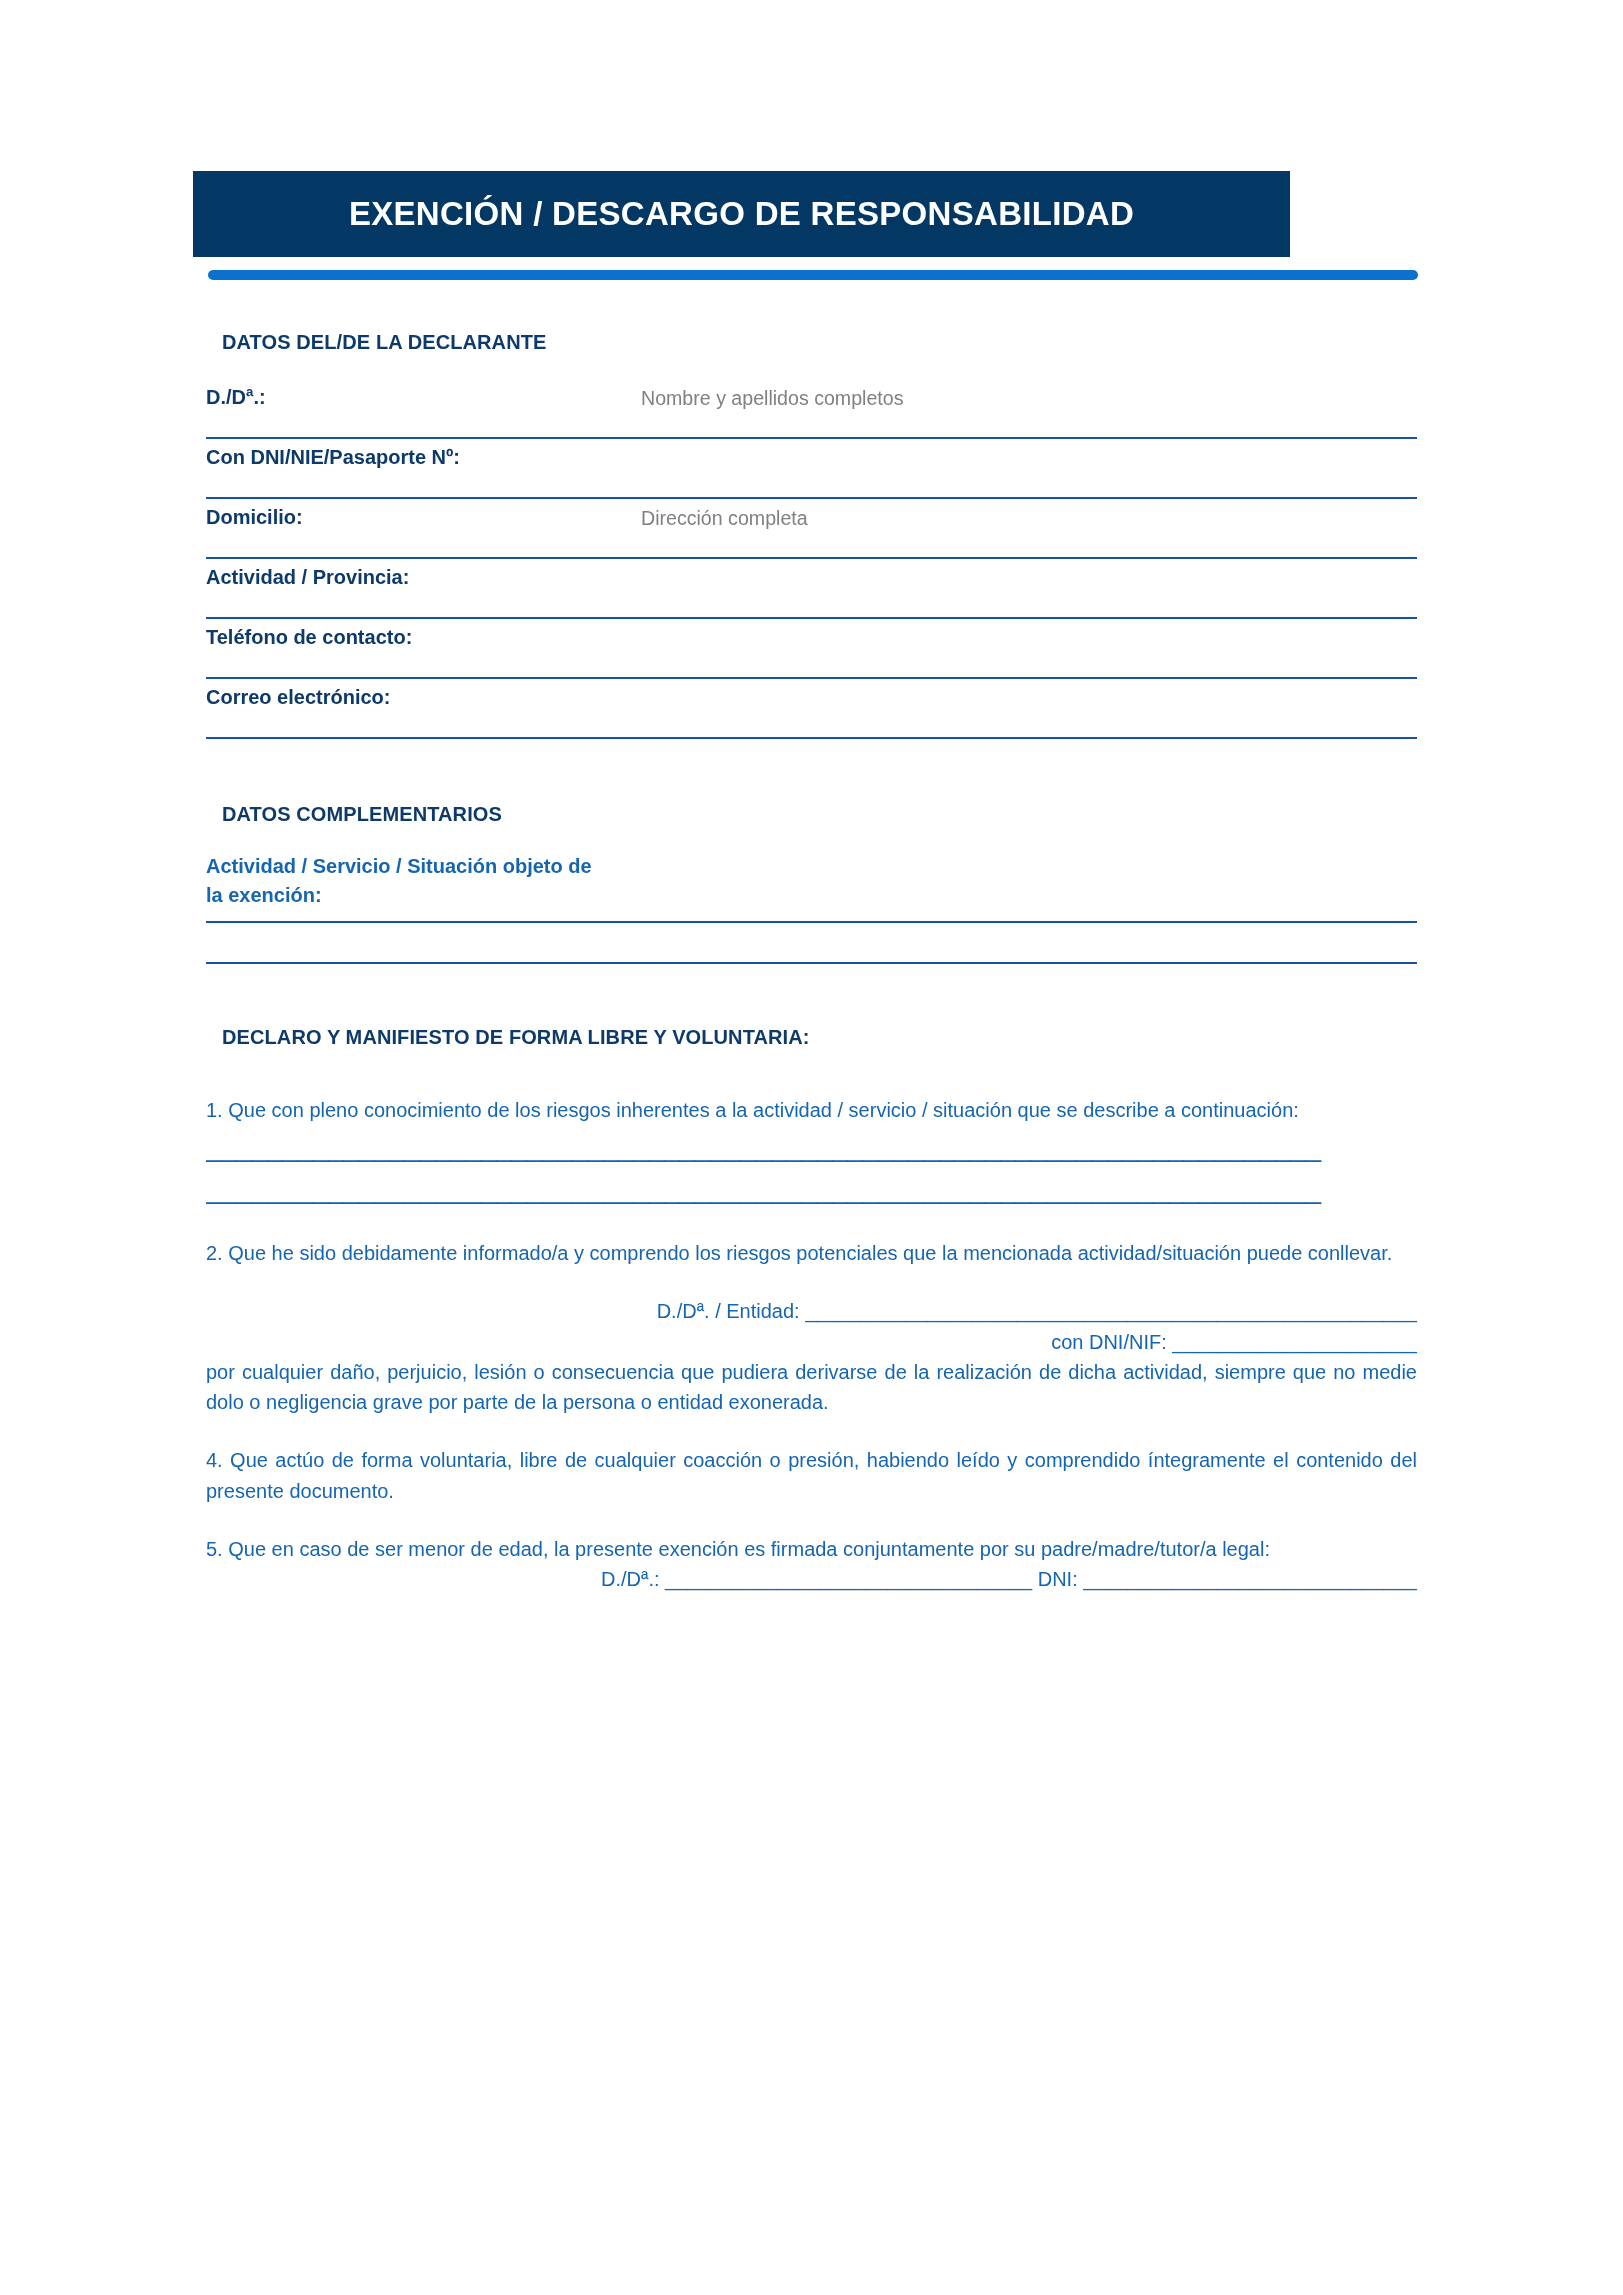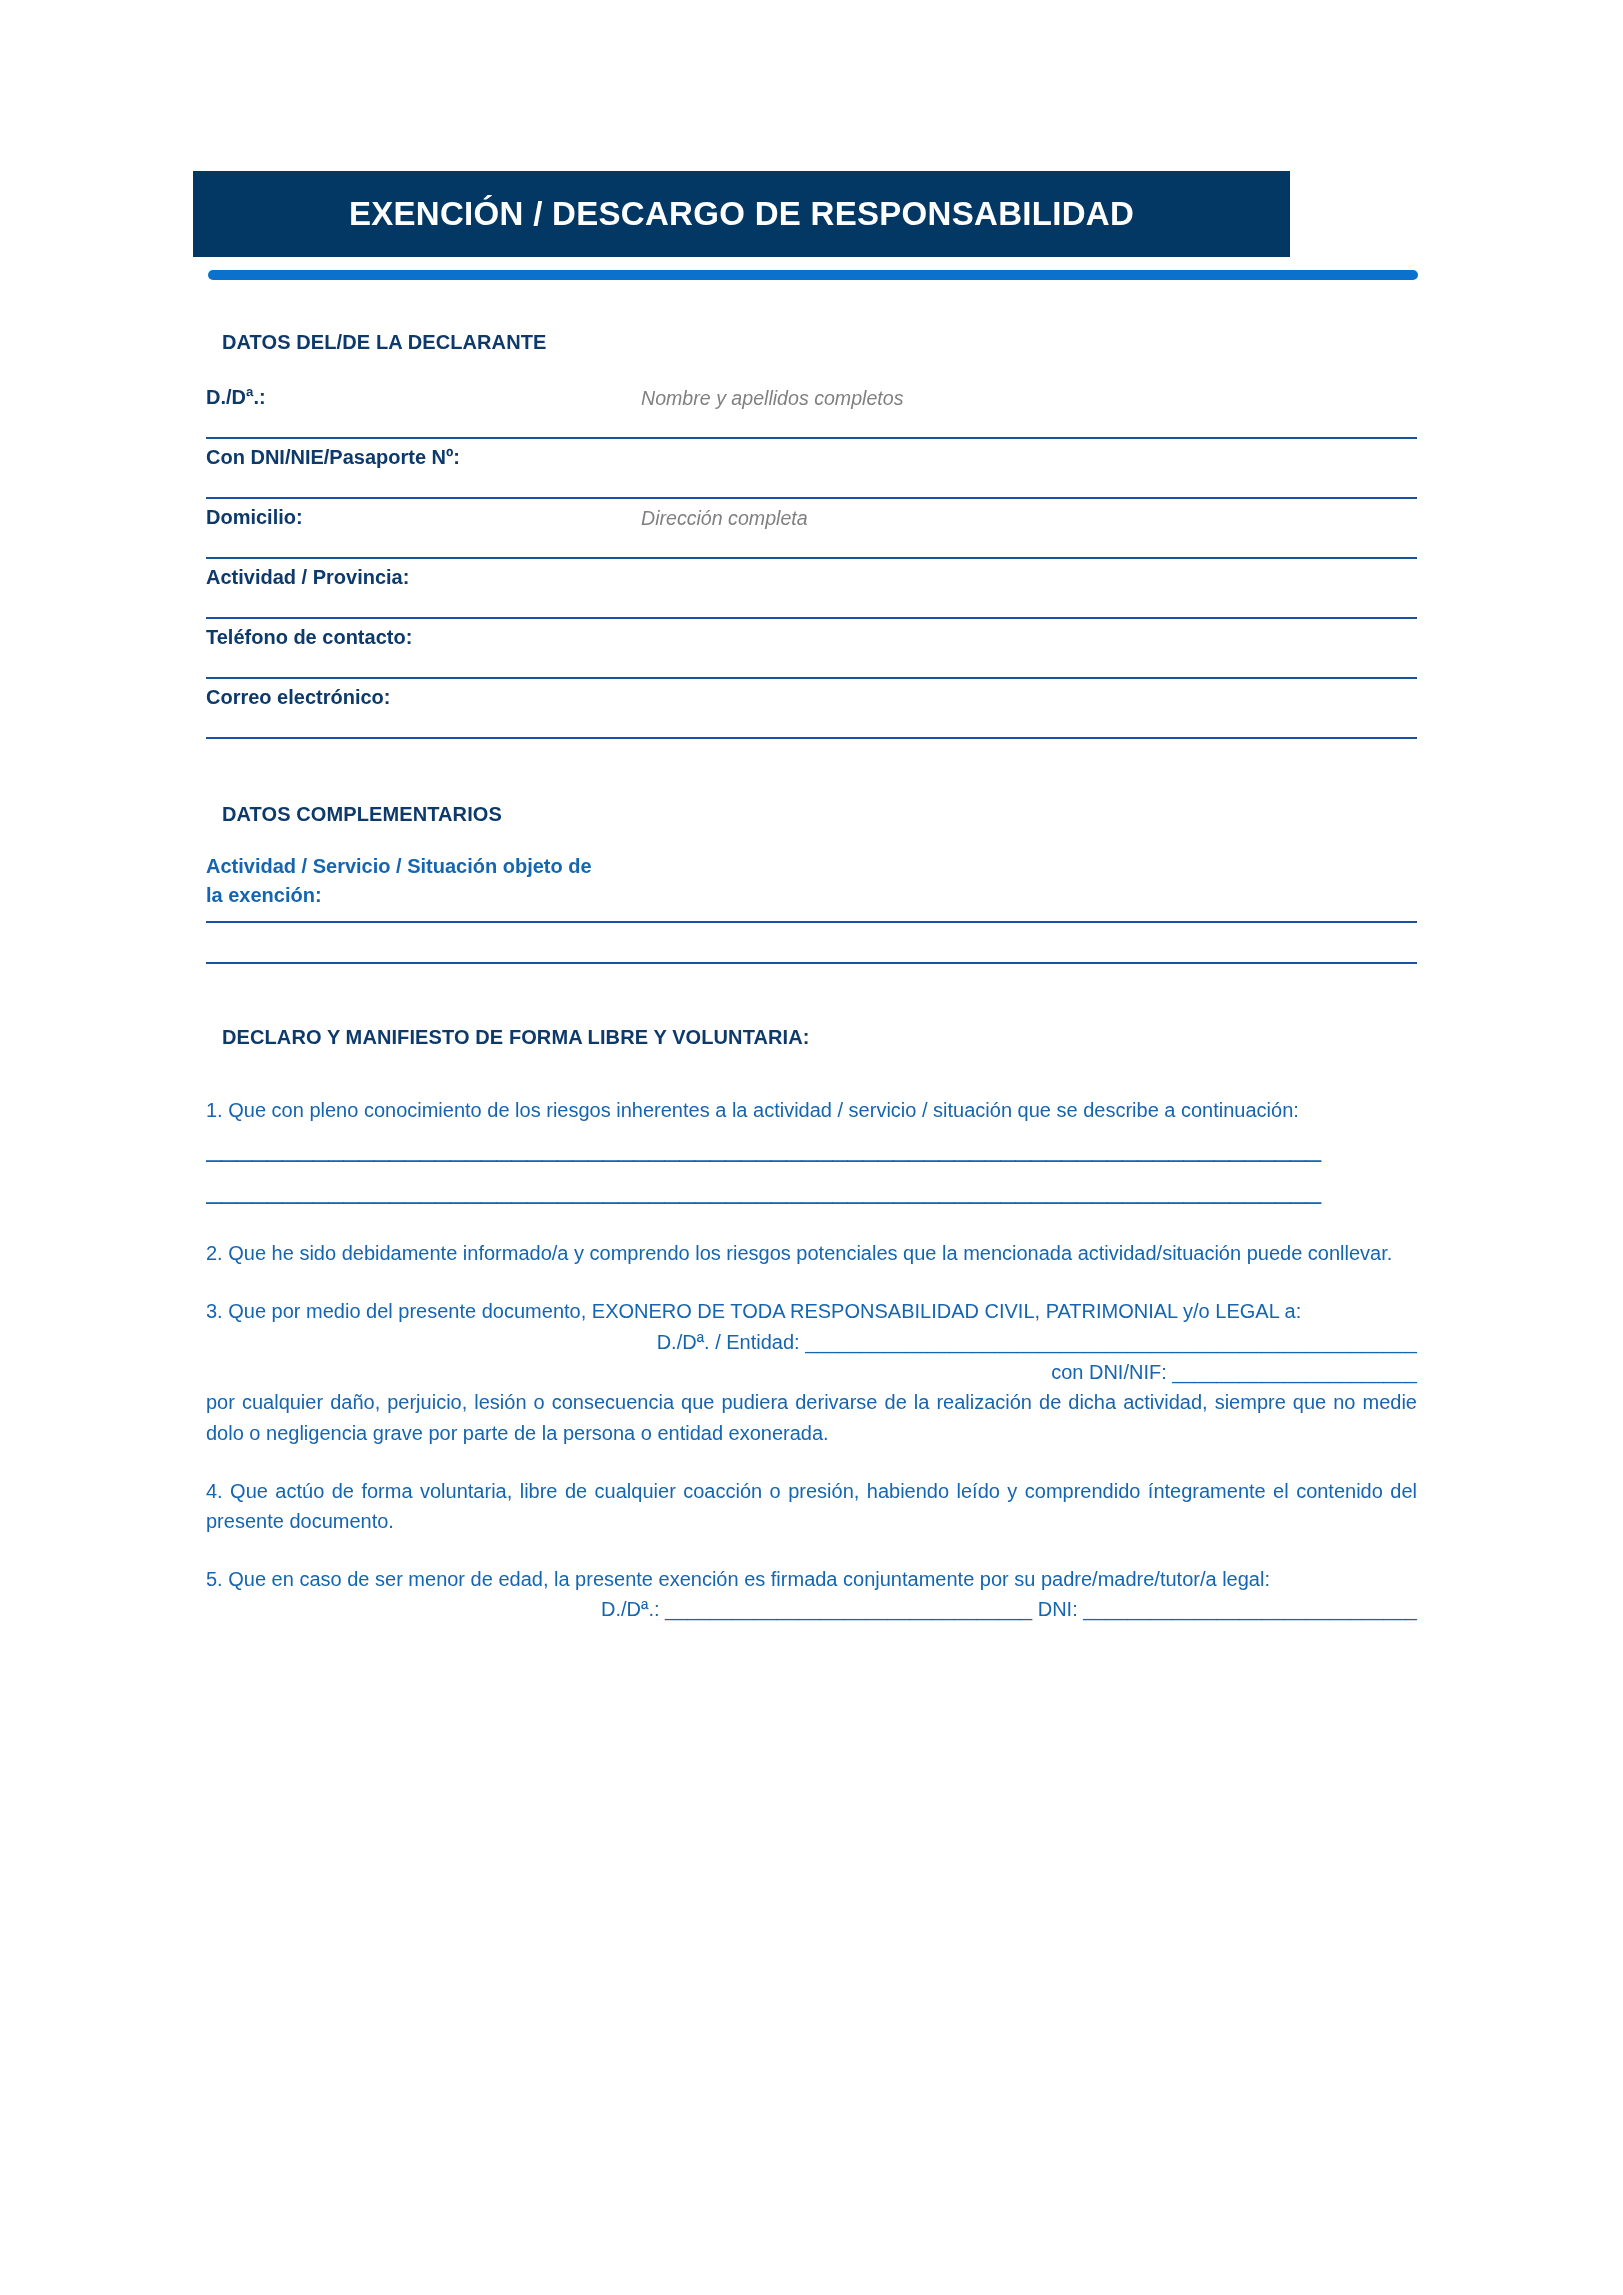--- a/index.html
+++ b/index.html
@@ -92,21 +92,20 @@
     line-height: 1.25;
     white-space: nowrap;
   }
 
   .field-row .field-placeholder {
     position: absolute;
     left: 435px;
     top: 7.9px;
     color: #808080;
     font-size: 19.6px;
-    font-style: italic;
     line-height: 1.25;
     white-space: nowrap;
   }
 
   
   .comp-block {
     margin-top: 25px;
   }
 
   .comp-row {
@@ -245,21 +244,20 @@
       <p class="blank-line">_________________________________________________________________________</p>
 
       <p class="blank-line">_________________________________________________________________________</p>
 
       <div class="para-gap"></div>
 
       <p class="decl-para">2. Que he sido debidamente informado/a y comprendo los riesgos potenciales que la mencionada actividad/situación puede conllevar.</p>
 
       <div class="para-gap"></div>
 
-      <p class="decl-para">3. Que por medio del presente documento, EXONERO DE TODA RESPONSABILIDAD CIVIL, PATRIMONIAL y/o LEGAL a:</p>
 
       <p class="decl-para-left nowrap-field">
         <span>D./Dª. / Entidad: </span><span>_______________________________________________________</span>
       </p>
 
       <p class="decl-para-left nowrap-field">
         <span>con DNI/NIF: </span><span>______________________</span>
       </p>
 
       <p class="decl-para">por cualquier daño, perjuicio, lesión o consecuencia que pudiera derivarse de la realización de dicha actividad, siempre que no medie dolo o negligencia grave por parte de la persona o entidad exonerada.</p>

